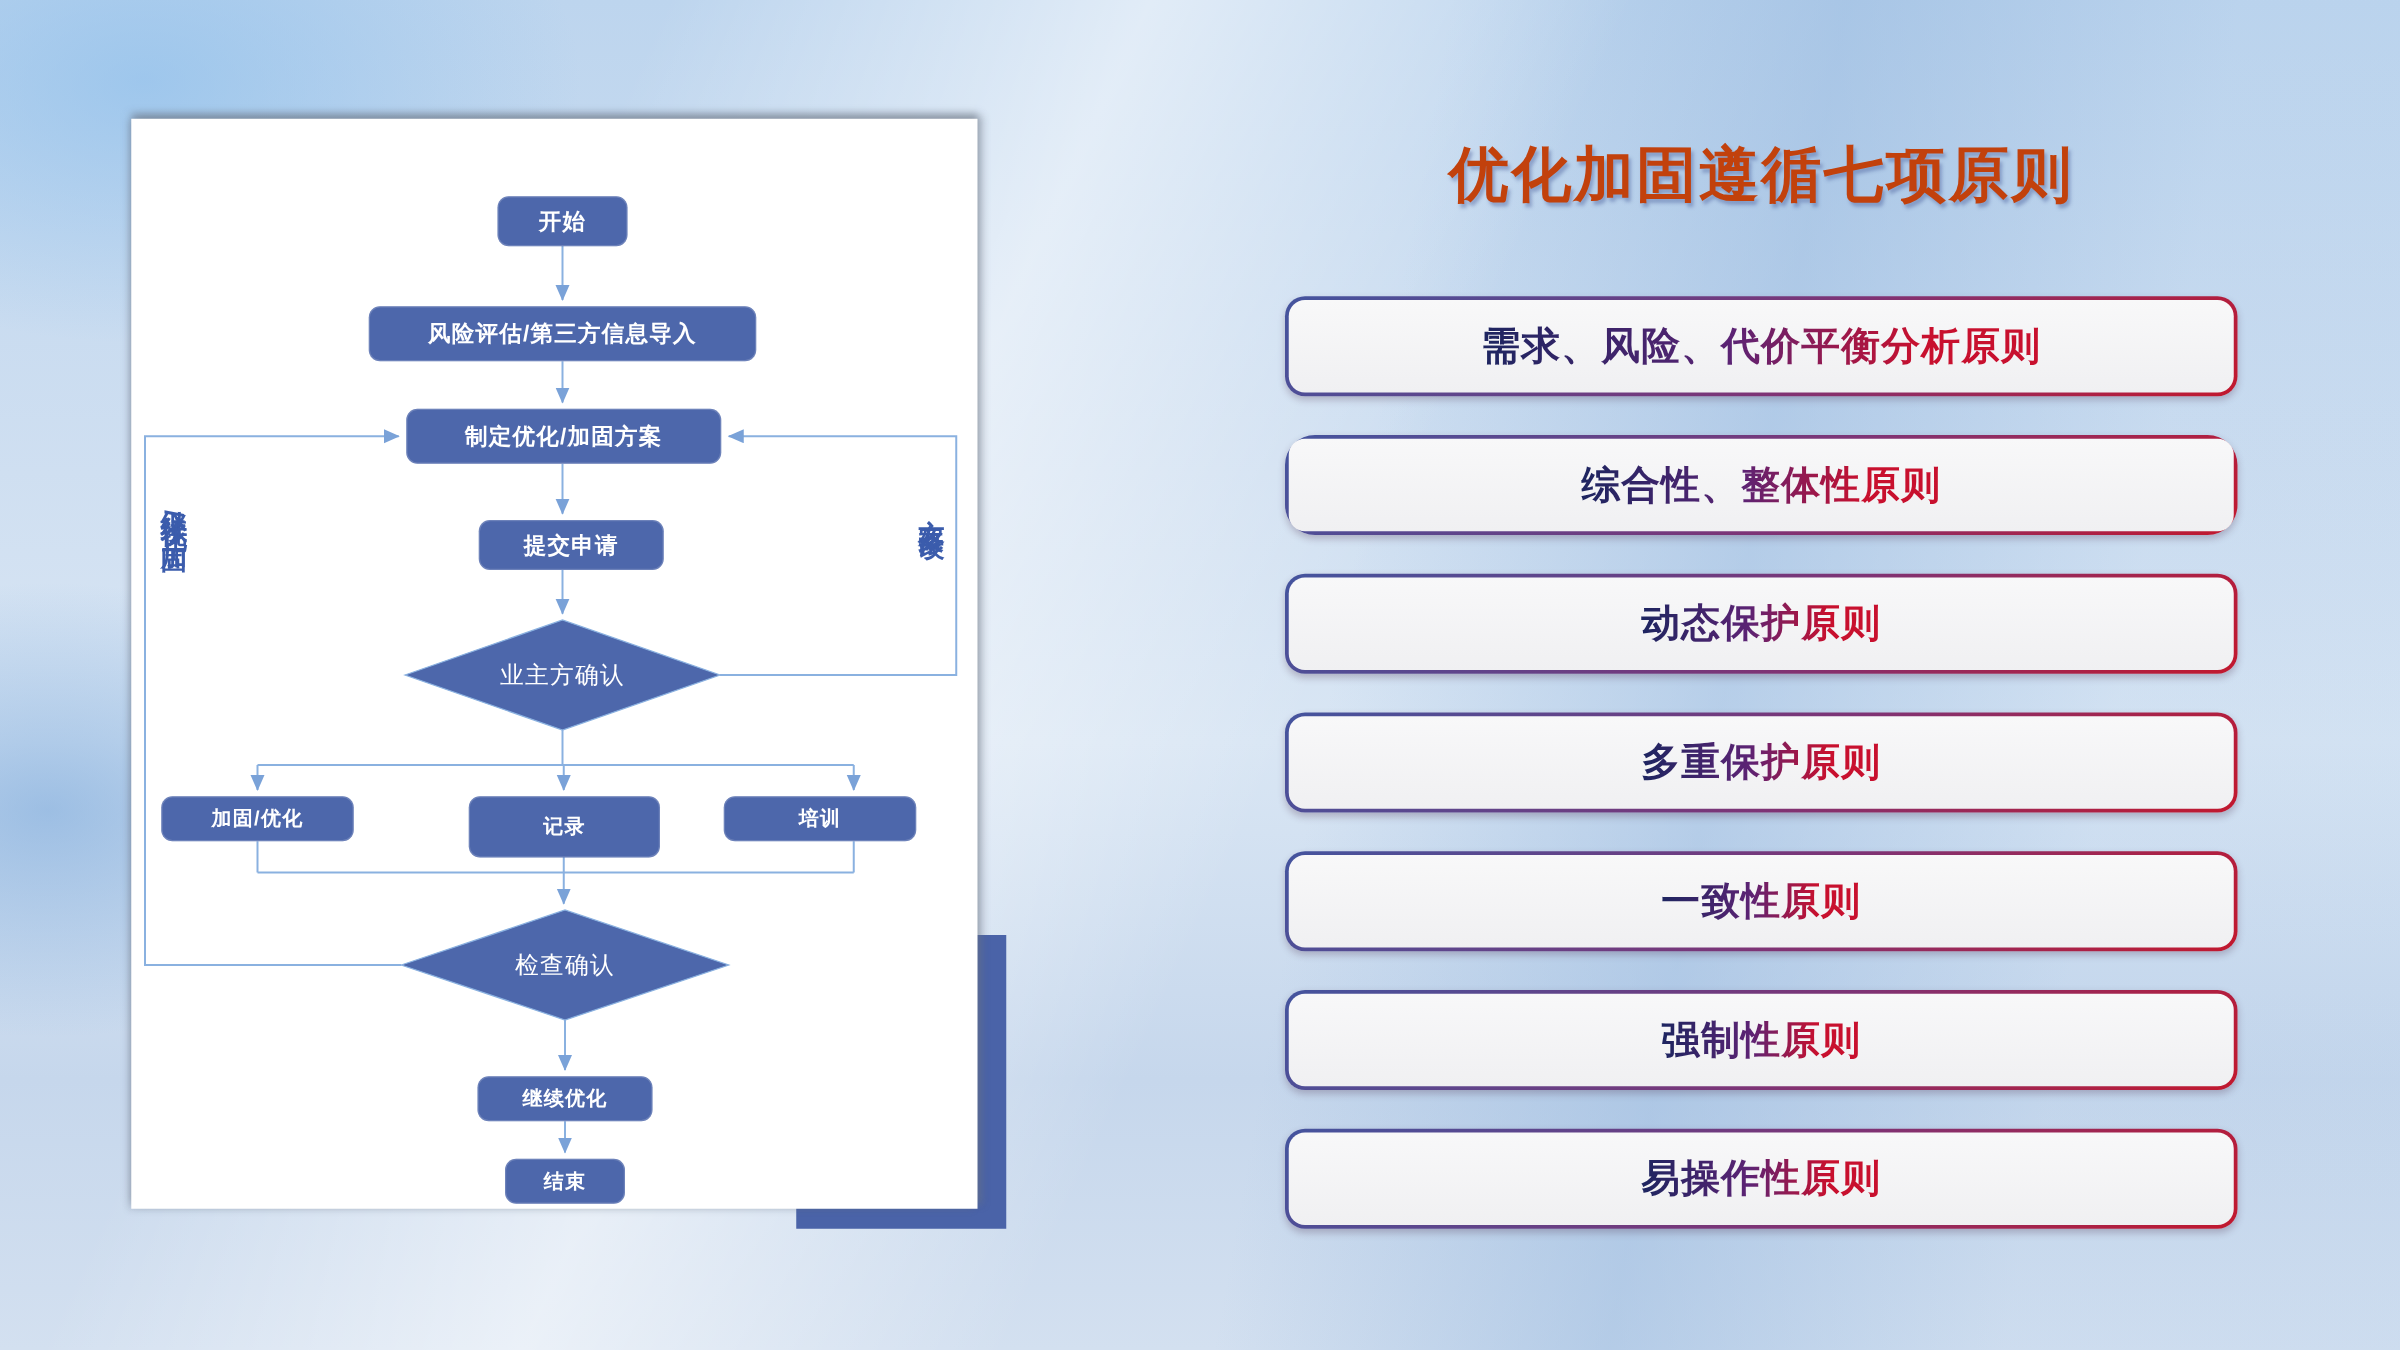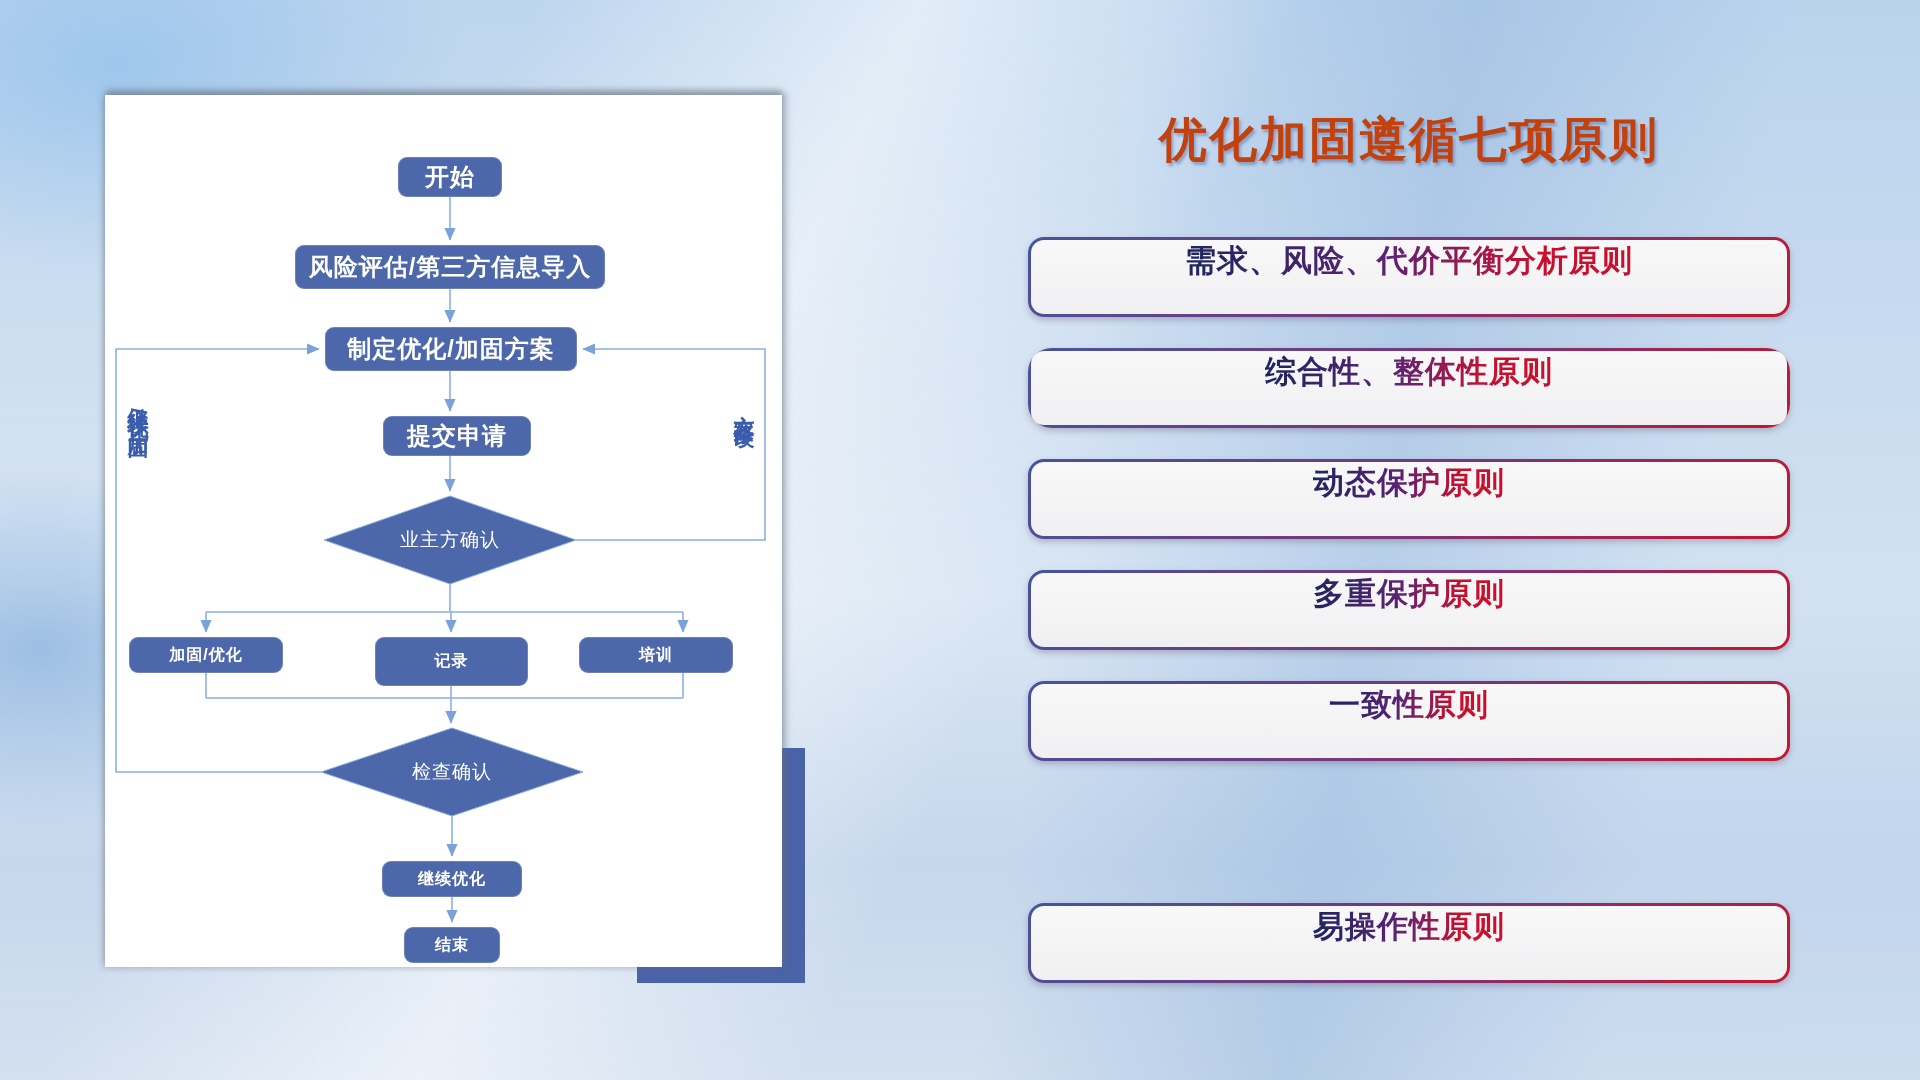--- a/index.html
+++ b/index.html
@@ -24,21 +24,21 @@
   
   .card{
     position:absolute; left:105px; top:95px; width:677px; height:872px;
     background:#ffffff; z-index:2;
     box-shadow:0 -5px 6px rgba(105,115,130,.55), 5px -2px 6px rgba(105,115,130,.30), -3px 2px 5px rgba(105,115,130,.22);
   }
   .card svg{ position:absolute; left:0; top:0; }
 
   .node{
     position:absolute; display:flex; align-items:center; justify-content:center;
-    background:#4d67ab; color:#fff; font-weight:bold; font-size:24px;
+    background:#4d67ab; color:#fff; font-weight:bold; font-size:18px;
     border-radius:9px; box-shadow:inset 0 0 0 1px rgba(255,255,255,.18);
     letter-spacing:1px; white-space:nowrap; z-index:3;
   }
   .node.small{ font-size:16px; }
   .diamond-label{
     position:absolute; display:flex; align-items:center; justify-content:center;
     color:#fff; font-weight:normal; font-size:19px; letter-spacing:1px; z-index:4;
   }
   .side-label{
     position:absolute; writing-mode:vertical-rl; color:#3b5cac; font-weight:bold;
@@ -53,21 +53,21 @@
   }
   .principle{
     position:absolute; left:1028px; width:762px; height:80px;
     padding:3px; border-radius:16px;
     background:linear-gradient(135deg,#44549e 0%, #7e3375 55%, #c2182e 100%);
     box-shadow:0 3px 6px rgba(80,50,80,.28);
   }
   .principle-inner{
     width:100%; height:100%; border-radius:13px;
     background:linear-gradient(180deg,#f8f8f9 0%, #f0f0f2 100%);
-    display:flex; justify-content:center;
+    display:flex; align-items:center; justify-content:center;
   }
   .principle-text{
     font-size:31px; font-weight:bold; letter-spacing:1px;
     background:linear-gradient(90deg,#1d2560 0%, #5c2374 45%, #c8102e 78%);
     -webkit-background-clip:text; background-clip:text; color:transparent;
   }
 </style>
 </head>
 <body>
 
@@ -147,19 +147,24 @@
   <div class="principle" style="top:570px;">
     <div class="principle-inner">
         <span class="principle-text">多重保护原则</span>
       </div>
   </div>
   <div class="principle" style="top:681px;">
     <div class="principle-inner">
         <span class="principle-text">一致性原则</span>
       </div>
   </div>
+  <div class="principle" style="top:792px;">
+    <div class="principle-inner">
+        <span class="principle-text">强制性原则</span>
+      </div>
+  </div>
   <div class="principle" style="top:903px;">
     <div class="principle-inner">
         <span class="principle-text">易操作性原则</span>
       </div>
   </div>
 
 </div>
 
 </body></html>

